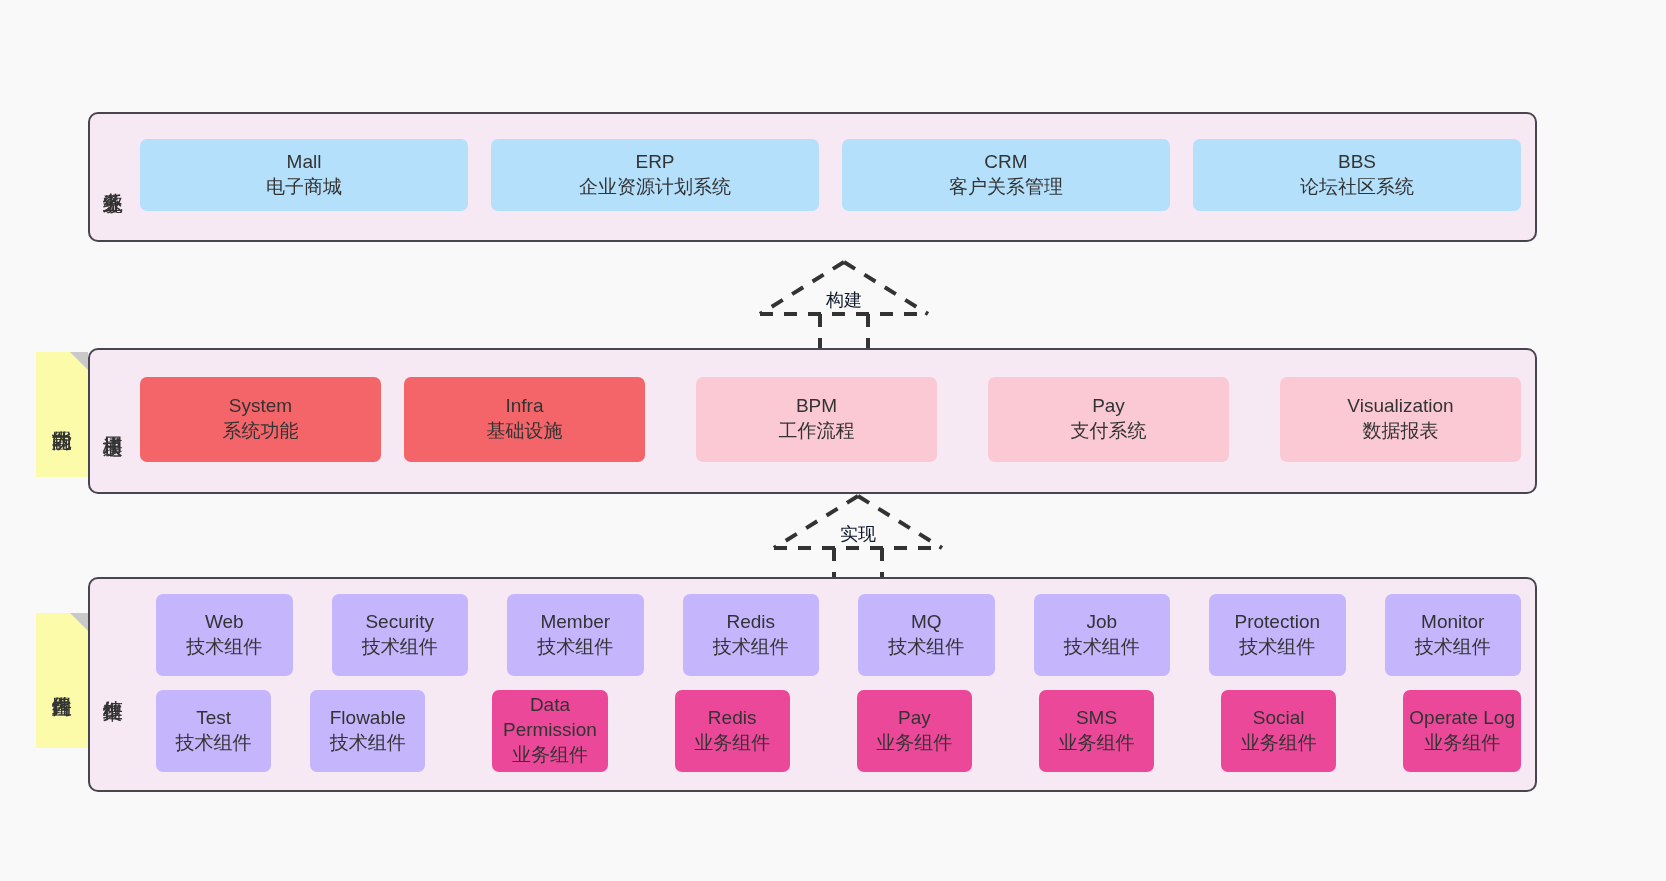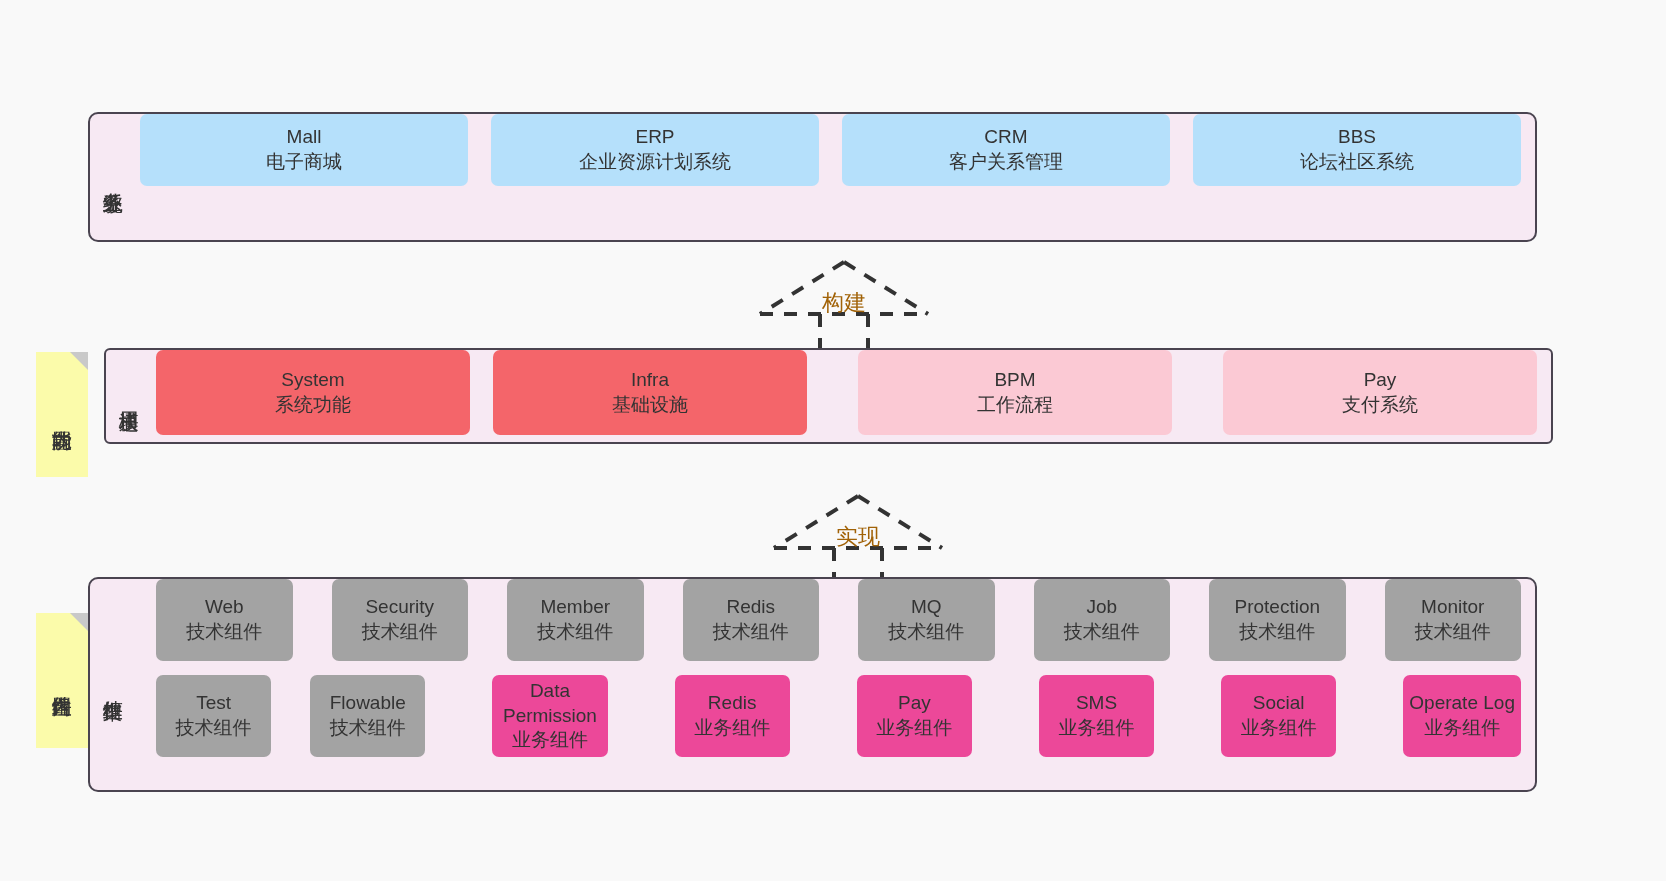--- a/index.html
+++ b/index.html
@@ -48,20 +48,21 @@
     writing-mode: vertical-rl;
     text-orientation: upright;
     white-space: nowrap;
     user-select: none;
   }
 
   .layer-body {
     flex: 1 1 auto;
     display: flex;
     flex-direction: column;
+    justify-content: center;
     gap: 14px;
     padding: 0 14px 4px 4px;
   }
 
   .row {
     display: flex;
     flex-direction: row;
     gap: 23px;
     align-items: stretch;
   }
@@ -83,31 +84,31 @@
     user-select: none;
   }
   .node .n-title { white-space: nowrap; }
   .node .n-sub   { white-space: nowrap; }
   .node.wrap .n-title { white-space: normal; }
 
   
   .c-blue        { background: #b5e0fb; }
   .c-red         { background: #f4656a; }
   .c-pink        { background: #fbc9d4; margin-left: 28px; }
-  .c-green-dark  { background: #a3a3a3; margin-left: 16px; }
+  .c-green-dark  { background: #c4b5fd; margin-left: 16px; }
   .c-green-light { background: #ec4899; margin-left: 44px; }
 
   
   #layer-business {
     left: 88px;  top: 112px;  width: 1449px; height: 130px;
   }
   #layer-business .node { height: 72px; }
 
   #layer-common {
-    left: 104px;  top: 348px;  width: 1449px; height: 96px; border-radius: 6px;
+    left: 88px;  top: 348px;  width: 1449px; height: 146px;
   }
   #layer-common .node { height: 85px; }
 
   #layer-framework {
     left: 88px;  top: 577px;  width: 1449px; height: 215px;
   }
   #layer-framework .node { height: 82px; }
 
   
   .sticky {
@@ -140,22 +141,22 @@
     position: absolute;
     width: 176px;
     height: 92px;
   }
   .arrow svg { display: block; overflow: visible; }
   .arrow .arrow-label {
     position: absolute;
     left: 50%;
     transform: translateX(-50%);
     top: 30px;
-    font-size: 22px;
-    color: #a16207;
+    font-size: 18px;
+    color: #0f172a;
     background: transparent;
     padding: 0 2px;
     white-space: nowrap;
     user-select: none;
   }
   #arrow-build     { left: 756px; top: 258px; }
   #arrow-implement { left: 770px; top: 492px; }
 </style>
 </head>
 <body>
@@ -215,20 +216,24 @@
           <span class="n-sub">基础设施</span>
         </div>
         <div class="node c-pink">
           <span class="n-title">BPM</span>
           <span class="n-sub">工作流程</span>
         </div>
         <div class="node c-pink">
           <span class="n-title">Pay</span>
           <span class="n-sub">支付系统</span>
         </div>
+        <div class="node c-pink">
+          <span class="n-title">Visualization</span>
+          <span class="n-sub">数据报表</span>
+        </div>
       </div>
     </div>
   </div>
 
   <div class="arrow" id="arrow-implement">
     <svg width="176" height="92" viewBox="0 0 176 92" fill="none" aria-hidden="true">
       <path d="M88 4 L172 56" stroke="#333333" stroke-width="4" stroke-dasharray="13 11" fill="none"></path>
       <path d="M88 4 L4 56" stroke="#333333" stroke-width="4" stroke-dasharray="13 11" fill="none"></path>
       <path d="M4 56 L172 56" stroke="#333333" stroke-width="4" stroke-dasharray="13 11" fill="none"></path>
       <path d="M64 56 L64 92" stroke="#333333" stroke-width="4" stroke-dasharray="13 11" fill="none"></path>

